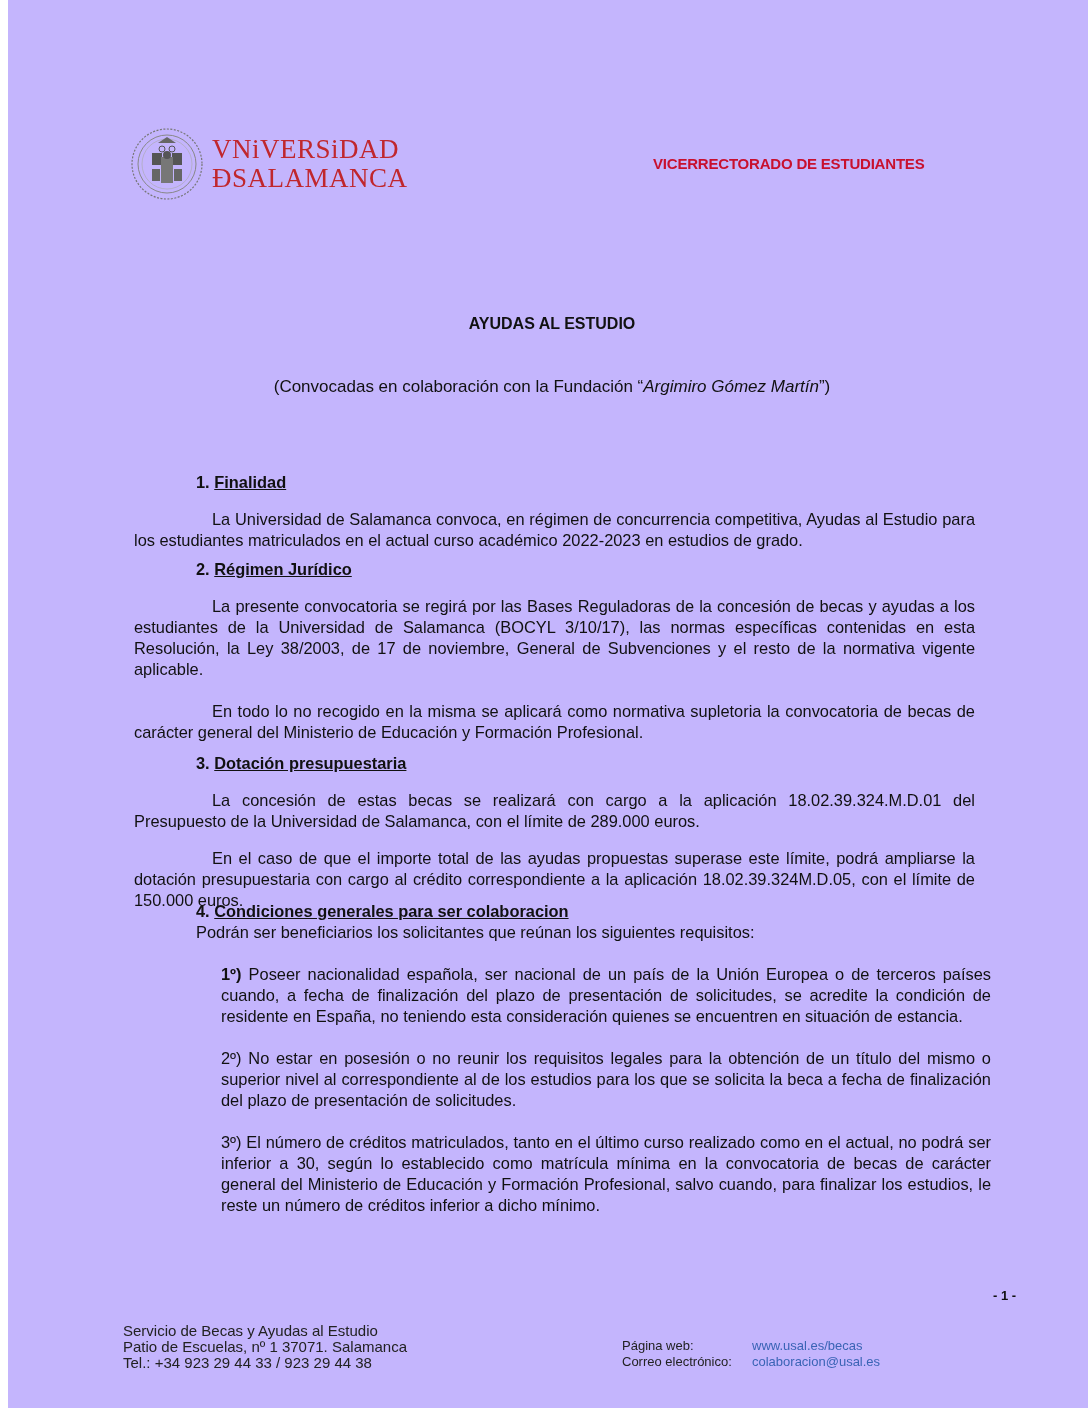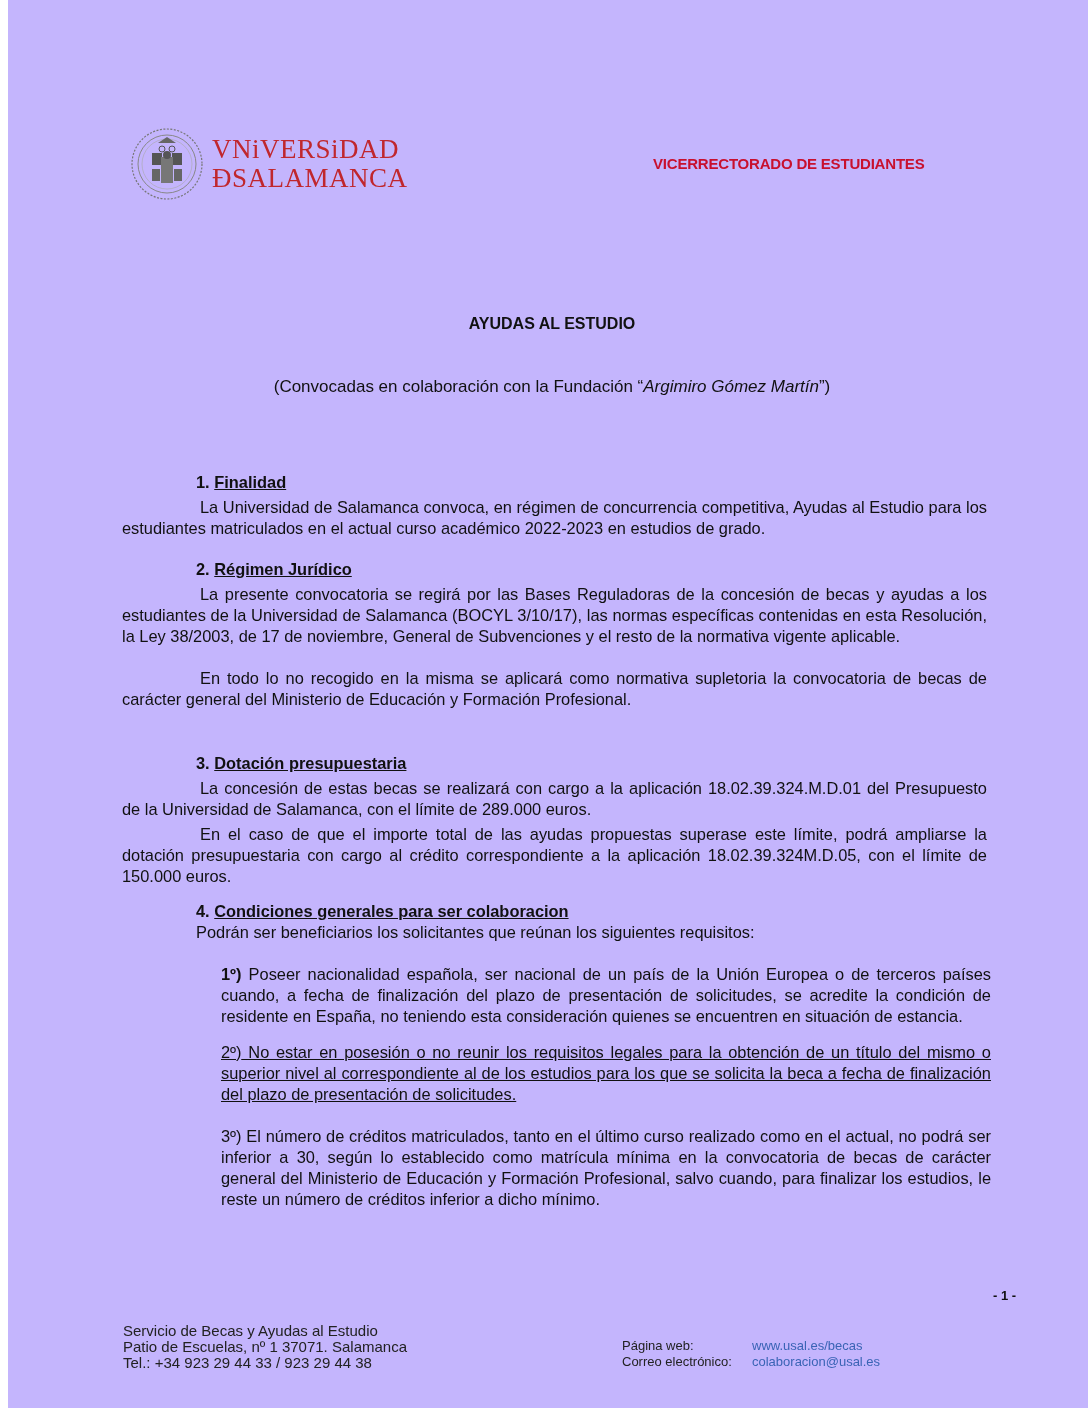--- a/index.html
+++ b/index.html
@@ -19,21 +19,21 @@
     .title-block { position: absolute; left: 0; width: 1088px; text-align: center; }
     .t1 { top: 315px; font-weight: bold; font-size: 16px; }
     .t2 { top: 346px; font-weight: bold; font-size: 16px; }
     .t3 { top: 377px; font-size: 17px; }
     .t3 i { font-style: italic; }
 
     
     .body { position: absolute; left: 110px; width: 873px; font-size: 16.4px; line-height: 21px; }
     .sec-head { padding-left: 78px; font-weight: bold; }
     .sec-head u { text-decoration: underline; }
-    .para { text-align: justify; text-indent: 78px; margin: 4px; }
+    .para { text-align: justify; text-indent: 78px; margin: 16px; }
     .plain { padding-left: 78px; margin: 0; }
     .item { margin: 0 0 0 103px; text-align: justify; }
     .item b { font-weight: bold; }
 
     .page-num { position: absolute; left: 985px; top: 1288px; font-size: 13px; font-weight: bold; }
 
     
     .footer-left { position: absolute; left: 115px; top: 1323px; font-size: 15px; line-height: 16px; color: #222; }
     .footer-right { position: absolute; left: 614px; top: 1338px; font-size: 13px; line-height: 16px; color: #222; }
     .footer-right .row { display: flex; }
@@ -84,21 +84,21 @@
   <div class="body" style="top:753px;">
     <div class="sec-head"><span>3.</span> <u>Dotación presupuestaria</u></div>
     <p class="para">La concesión de estas becas se realizará con cargo a la aplicación 18.02.39.324.M.D.01 del Presupuesto de la Universidad de Salamanca, con el límite de 289.000 euros.</p>
     <p class="para">En el caso de que el importe total de las ayudas propuestas superase este límite, podrá ampliarse la dotación presupuestaria con cargo al crédito correspondiente a la aplicación 18.02.39.324M.D.05, con el límite de 150.000 euros.</p>
   </div>
 
   <div class="body" style="top:901px;">
     <div class="sec-head"><span>4.</span> <u>Condiciones generales para ser colaboracion</u></div>
     <p class="plain">Podrán ser beneficiarios los solicitantes que reúnan los siguientes requisitos:</p>
     <p class="item" style="margin-top:21px;"><b>1º)</b><span> Poseer nacionalidad española, ser nacional de un país de la Unión Europea o de terceros países cuando, a fecha de finalización del plazo de presentación de solicitudes, se acredite la condición de residente en España, no teniendo esta consideración quienes se encuentren en situación de estancia.</span></p>
-    <p class="item" style="margin-top:15px;text-decoration:underline;"><span>2º)</span><span> No estar en posesión o no reunir los requisitos legales para la obtención de un título del mismo o superior nivel al correspondiente al de los estudios para los que se solicita la beca a fecha de finalización del plazo de presentación de solicitudes.</span></p>
+    <p class="item" style="margin-top:21px;"><span>2º)</span><span> No estar en posesión o no reunir los requisitos legales para la obtención de un título del mismo o superior nivel al correspondiente al de los estudios para los que se solicita la beca a fecha de finalización del plazo de presentación de solicitudes.</span></p>
     <p class="item" style="margin-top:21px;"><span>3º)</span><span> El número de créditos matriculados, tanto en el último curso realizado como en el actual, no podrá ser inferior a 30, según lo establecido como matrícula mínima en la convocatoria de becas de carácter general del Ministerio de Educación y Formación Profesional, salvo cuando, para finalizar los estudios, le reste un número de créditos inferior a dicho mínimo.</span></p>
   </div>
 
   <div class="page-num">- 1 -</div>
 
   <div class="footer-left">
     <div>Servicio de Becas y Ayudas al Estudio</div>
     <div>Patio de Escuelas, nº 1 37071. Salamanca</div>
     <div>Tel.: +34 923 29 44 33 / 923 29 44 38</div>
   </div>

